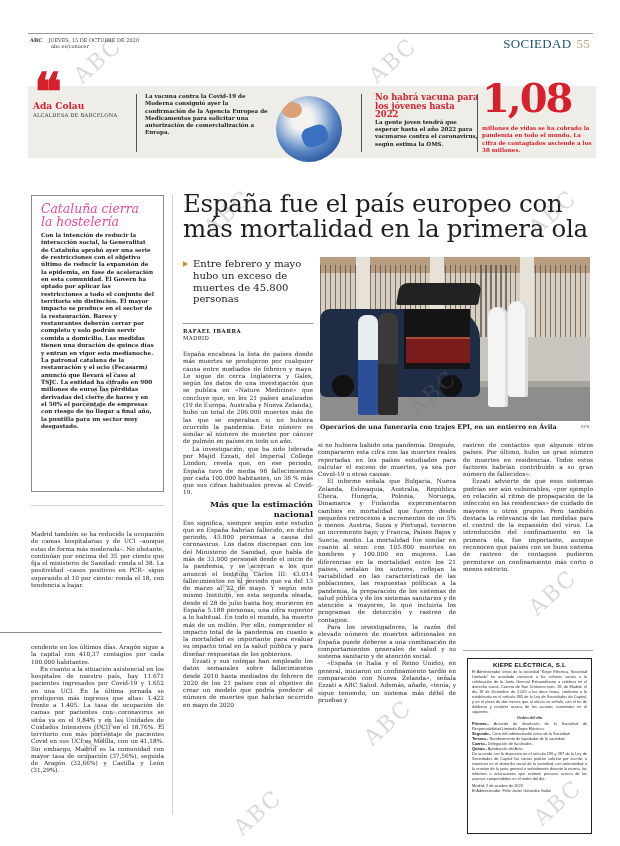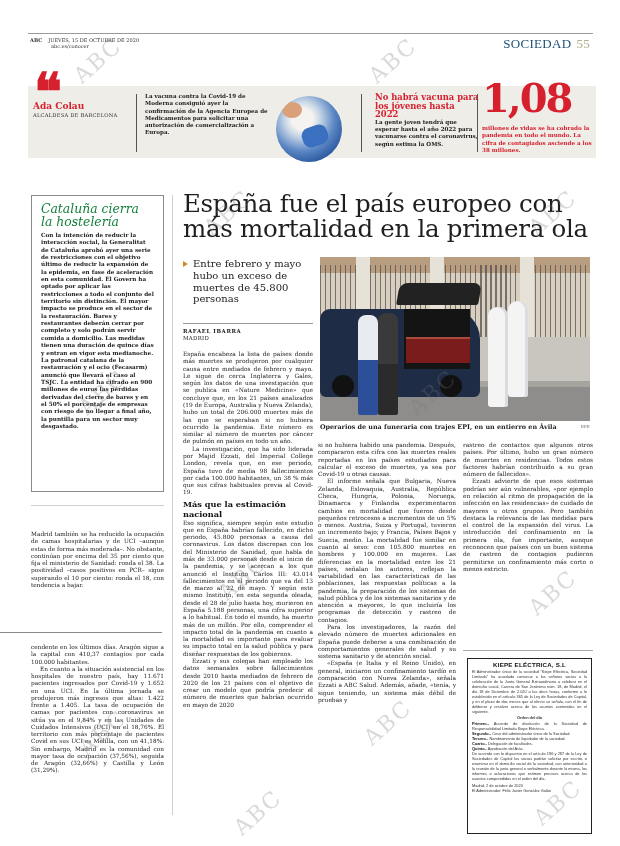--- a/index.html
+++ b/index.html
@@ -25,35 +25,35 @@
   .brief .b { font-weight: bold; font-size: 5.6px; line-height: 7.3px; color: #222; }
   .circle-photo { position: absolute; left: 276px; top: 96px; width: 66px; height: 66px; border-radius: 50%; overflow: hidden;
     background: radial-gradient(circle at 40% 35%, #f5f3f0 0 18%, #c9d7e6 30%, #5b86c4 55%, #2f5da3 75%, #c77b54 100%); }
   .circle-photo .glove { position: absolute; left: 26px; top: 30px; width: 26px; height: 20px; background: #3b6fbf; border-radius: 8px; transform: rotate(-20deg); }
   .circle-photo .face { position: absolute; left: 6px; top: 6px; width: 20px; height: 16px; background: #d9a07a; border-radius: 50%; }
   .big-num { position: absolute; left: 482px; top: 78px; font-family: "DejaVu Serif", serif; font-weight: bold; font-size: 40px; line-height: 40px; color: #d6202e; letter-spacing: -2px; }
   .num-text { position: absolute; left: 482px; top: 125px; width: 110px; font-weight: bold; font-size: 5.6px; line-height: 7.4px; color: #d6202e; }
 
   
   .catbox { position: absolute; left: 31px; top: 195px; width: 133px; height: 297px; border: 1px solid #8a8a8a; padding: 6px 9px; }
-  .catbox .h { font-family: "DejaVu Serif", serif; font-style: italic; color: #15803d; font-size: 12.4px; line-height: 13px; }
+  .catbox .h { font-family: "DejaVu Serif", serif; font-style: italic; color: #ec4899; font-size: 12.4px; line-height: 13px; }
   .catbox .b { font-weight: bold; font-size: 5.7px; line-height: 7.35px; margin-top: 4px; color: #222; }
   .leftcol { position: absolute; left: 31px; width: 133px; font-size: 5.8px; line-height: 7.25px; text-align: justify; color: #222; }
   .hrule { position: absolute; height: 1px; background: #777; }
   .indent { text-indent: 9px; }
 
   
   .headline { position: absolute; left: 183px; top: 191px; width: 410px; font-family: "DejaVu Serif", serif; font-size: 24.5px; line-height: 25px; color: #1f1f1f; letter-spacing: -0.3px; }
   .subhead { position: absolute; left: 183px; top: 258px; width: 132px; font-size: 10px; line-height: 11.8px; color: #222; padding-left: 10px; }
   .subhead .tri { position: absolute; left: 0; top: 3px; width: 0; height: 0; border-left: 5px solid #d08a2a; border-top: 3px solid transparent; border-bottom: 3px solid transparent; }
   .byline { position: absolute; left: 183px; top: 328px; width: 130px; }
   .byline .au { font-size: 5.4px; font-weight: bold; letter-spacing: 0.6px; }
   .byline .loc { font-size: 5.4px; letter-spacing: 0.3px; margin-top: 1px; }
   .bodycol { position: absolute; font-size: 5.9px; line-height: 7.28px; text-align: justify; color: #222; }
-  .subsec { font-weight: bold; font-size: 8.2px; line-height: 10px; color: #111; margin: 2px 0 1px; text-align: left; }
+  .subsec { font-weight: bold; font-size: 8.2px; line-height: 10px; color: #111; margin: 2px 0 1px; text-align: right; }
 
   
   .photo { position: absolute; left: 320px; top: 257px; width: 270px; height: 164px; overflow: hidden; background: #cfc6b6; }
   .photo .sky { position: absolute; inset: 0; background: linear-gradient(#b89d80 0 10%, #d9cfc0 10% 60%, #a6a49f 60% 100%); }
   .photo .fence { position: absolute; left: 0; top: 8px; width: 270px; height: 78px;
     background: repeating-linear-gradient(90deg, #4a4a48 0 1.5px, transparent 1.5px 5px); opacity: 0.7; }
   .photo .pillar { position: absolute; top: 0; width: 14px; height: 95px; background: #e7e2d8; }
   .photo .wall { position: absolute; left: 150px; top: 80px; width: 120px; height: 44px; background: #c9c6c0; }
   .photo .road { position: absolute; left: 0; top: 130px; width: 270px; height: 34px; background: #8e8d8b; }
   .photo .car { position: absolute; left: 0; top: 52px; width: 160px; height: 88px; background: #1f2c45; border-radius: 10px 30px 6px 6px; }

